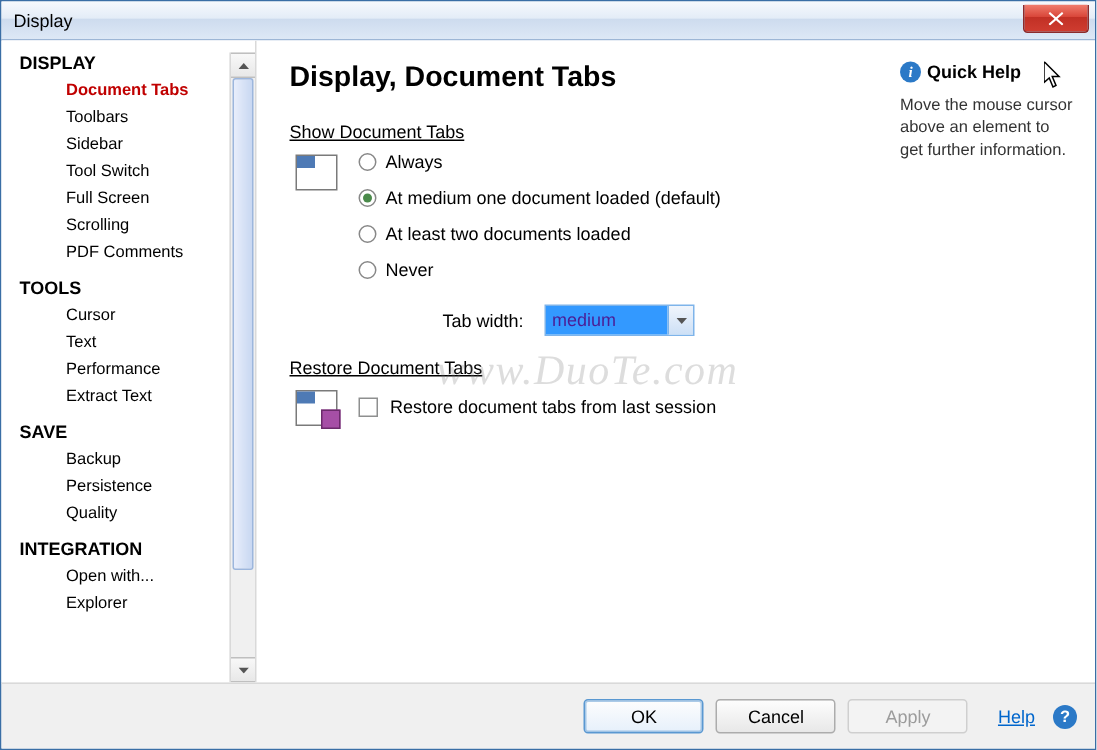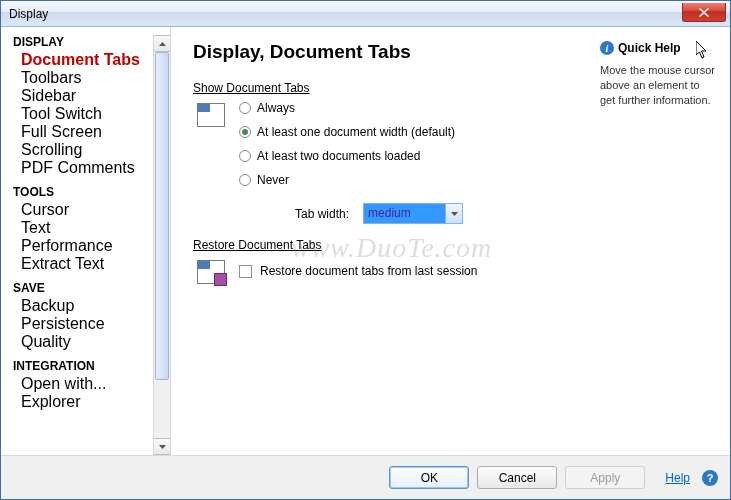--- a/index.html
+++ b/index.html
@@ -15,21 +15,21 @@
   .close-btn svg { display: block; }
 
   
   .body { flex: 1; display: flex; background: #fff; overflow: hidden; }
 
   
   .sidebar { width: 170px; border-right: 1px solid #d9d9d9; display: flex; flex-direction: row; padding: 8px 0 0 0; background: #fff; }
   .sidebar-list { flex: 1; padding-left: 12px; overflow: hidden; }
   .cat { font-weight: bold; font-size: 12px; color: #000; margin-top: 8px; margin-bottom: 2px; }
   .cat:first-child { margin-top: 0; }
-  .item { font-size: 16px; color: #000; padding: 1px 0 1px 8px; cursor: pointer; line-height: 16px; }
+  .item { font-size: 11px; color: #000; padding: 1px 0 1px 8px; cursor: pointer; line-height: 16px; margin-left: 23px; }
   .item.selected { color: #c00000; font-weight: bold; }
   .scrollbar { width: 17px; background: #f0f0f0; border-left: 1px solid #d9d9d9; display: flex; flex-direction: column; }
   .sb-btn { height: 17px; background: linear-gradient(to bottom,#f8f8f8,#e8e8e8); border: 1px solid #bfbfbf; border-left: none; border-right: none; display: flex; align-items: center; justify-content: center; cursor: pointer; }
   .sb-track { flex: 1; background: #f0f0f0; position: relative; }
   .sb-thumb { position: absolute; top: 0; left: 1px; right: 1px; height: 85%; background: linear-gradient(to right,#e8eefb,#c8d7f1); border: 1px solid #9cb6dd; border-radius: 2px; }
 
   
   .content { flex: 1; display: flex; padding: 14px 12px 0 22px; overflow: hidden; position: relative; }
   .main { flex: 1; }
   h1 { font-size: 19px; font-weight: bold; color: #000; margin-bottom: 18px; }
@@ -139,21 +139,21 @@
         <div class="section-label">Show Document Tabs</div>
         <div class="section-body">
           <div class="thumb-icon"></div>
           <div class="opts">
             <label class="radio-row">
               <span class="radio"></span>
               <span>Always</span>
             </label>
             <label class="radio-row">
               <span class="radio checked"></span>
-              <span>At least one document width (default)</span>
+              <span>At medium one document loaded (default)</span>
             </label>
             <label class="radio-row">
               <span class="radio"></span>
               <span>At least two documents loaded</span>
             </label>
             <label class="radio-row">
               <span class="radio"></span>
               <span>Never</span>
             </label>
 

